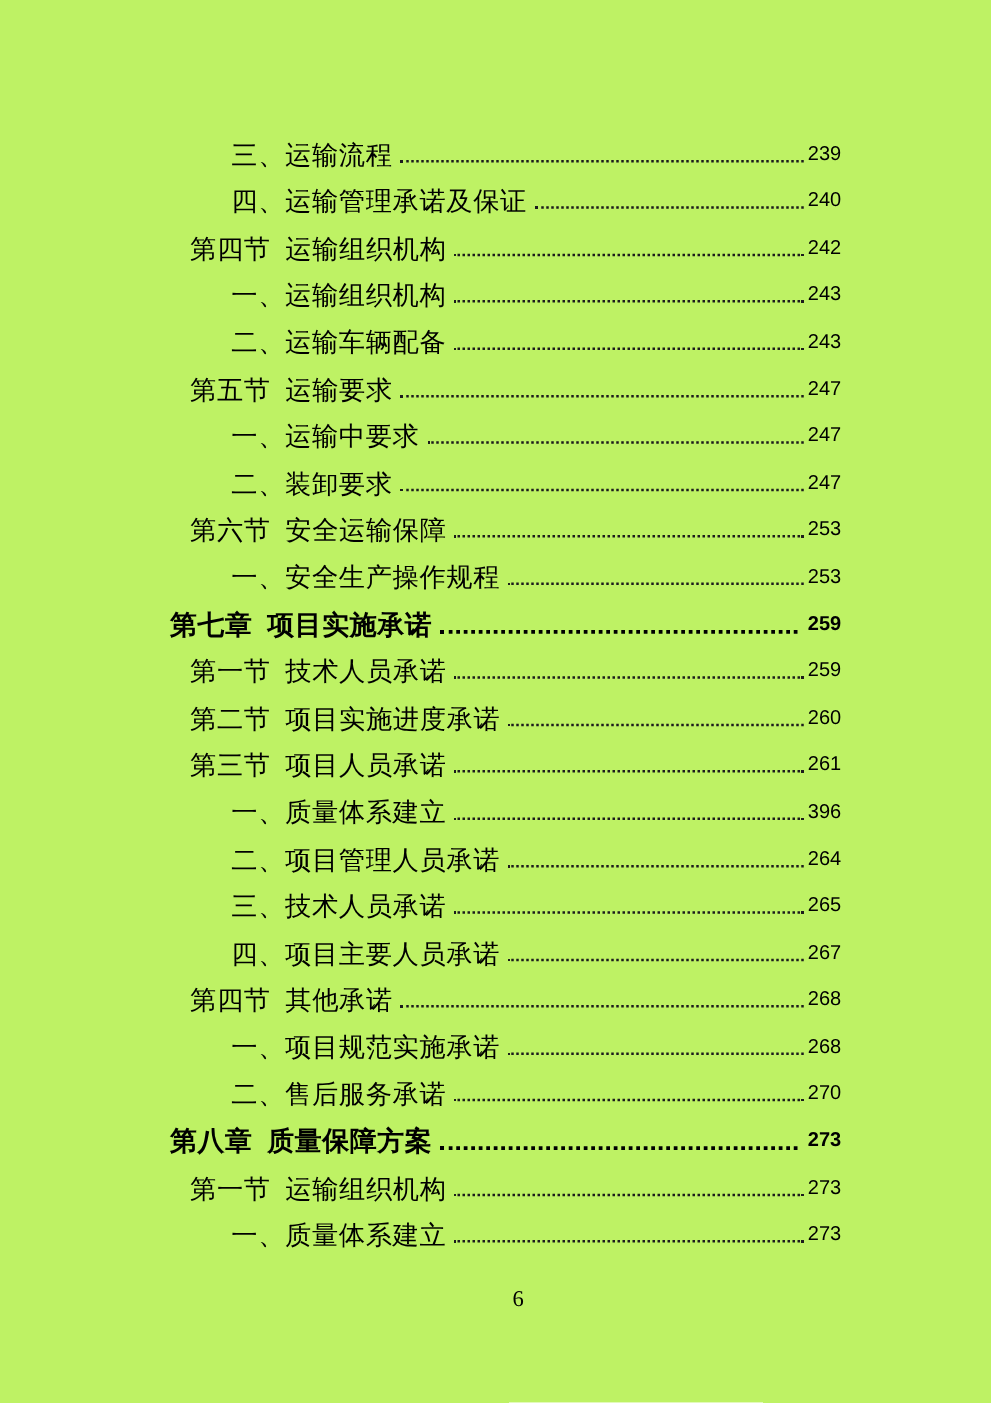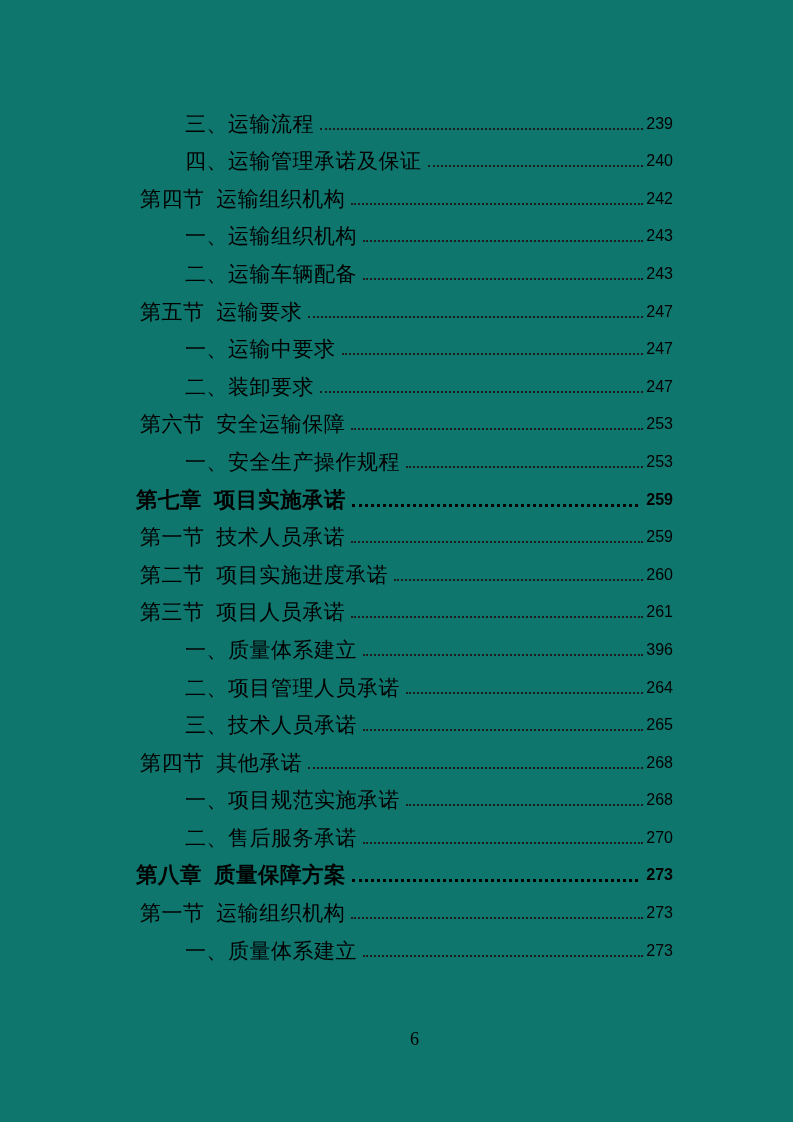--- a/index.html
+++ b/index.html
@@ -7,21 +7,21 @@
     padding: 0;
     width: 793px;
     height: 1122px;
     background: #ffffff;
     overflow: hidden;
   }
   .page {
     position: relative;
     width: 793px;
     height: 1122px;
-    background: #0f766e;
+    background: #bef264;
     color: #000000;
     font-family: "Liberation Serif", "DejaVu Serif", serif;
   }
   .toc {
     position: absolute;
     left: 120px;
     top: 101px;
     width: 553px;
   }
   .toc-row {
@@ -51,21 +51,21 @@
     border-bottom: 2px dotted #1c1c1c;
   }
   .toc-page {
     font-family: Liberation Sans, sans-serif;
     font-size: 16px;
     line-height: 31px;
     white-space: nowrap;
   }
   
   .level-chapter .toc-label { margin-left: 16px; }
-  .level-section .toc-label { margin-left: 20px; }
+  .level-section .toc-label { margin-left: 32px; }
   .level-sub     .toc-label { margin-left: 65px; }
   
   .bold .toc-label {
     font-weight: bold;
     font-size: 21.5px;
   }
   .bold .toc-page {
     font-weight: bold;
   }
   .bold .toc-leader::after {
@@ -189,20 +189,25 @@
     <span class="toc-leader"></span>
     <span class="toc-page">264</span>
   </div>
 
   <div class="toc-row level-sub">
     <span class="toc-label">三、技术人员承诺</span>
     <span class="toc-leader"></span>
     <span class="toc-page">265</span>
   </div>
 
+  <div class="toc-row level-sub">
+    <span class="toc-label">四、项目主要人员承诺</span>
+    <span class="toc-leader"></span>
+    <span class="toc-page">267</span>
+  </div>
 
   <div class="toc-row level-section">
     <span class="toc-label">第四节 其他承诺</span>
     <span class="toc-leader"></span>
     <span class="toc-page">268</span>
   </div>
 
   <div class="toc-row level-sub">
     <span class="toc-label">一、项目规范实施承诺</span>
     <span class="toc-leader"></span>

